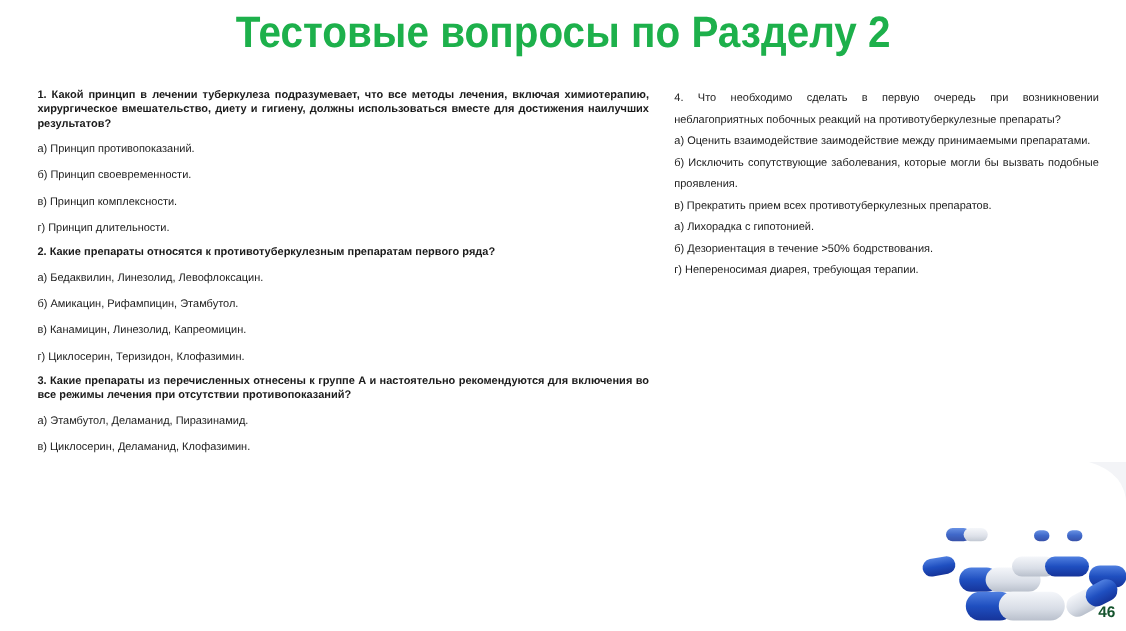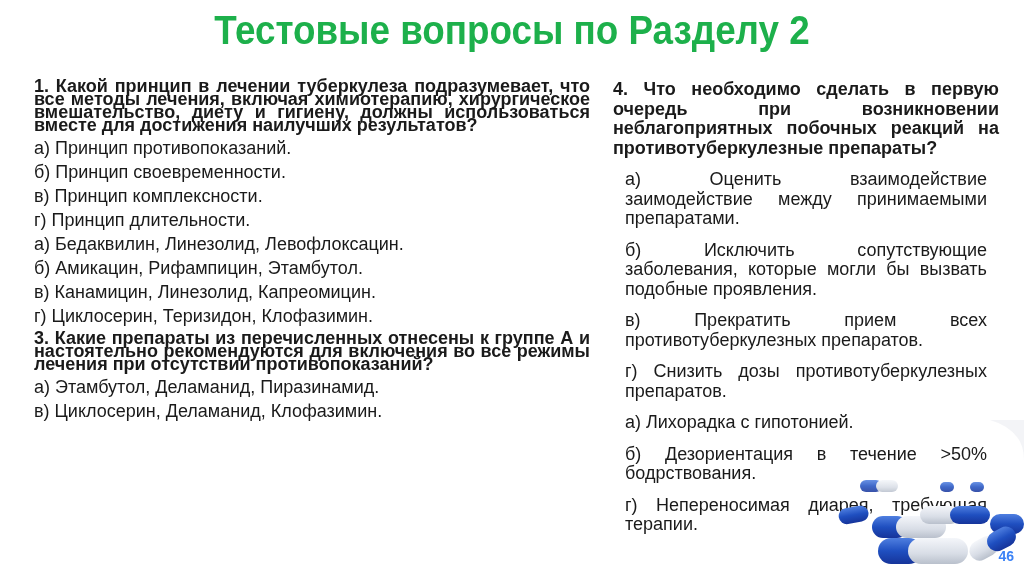--- a/index.html
+++ b/index.html
@@ -10,72 +10,72 @@
     color:#1a1a1a;
   }
   .title {
     position:absolute; left:0; top:8px; width:1024px;
     text-align:center;
     font-family:"Liberation Sans", sans-serif;
     font-weight:bold; font-size:40px;
     color:#1db04b; letter-spacing:0px;
     transform:scaleX(0.92); transform-origin:center;
   }
-  .col { position:absolute; font-size:18px; }
+  .col { position:absolute; font-size:10px; }
   .col-left { left:34px; top:80px; width:556px; }
   .col-right { left:613px; top:80px; width:386px; }
 
   .q-left {
     font-weight:bold; line-height:13px; text-align:justify; text-align-last:left;
     margin:0 0 8px 0;
   }
   .a-left { line-height:17px; margin:0 0 7px 0; }
 
-  .q-right { font-weight:bold; line-height:19.5px; text-align:justify; text-align-last:left; margin:0; }
-  .a-right { line-height:19.5px; text-align:justify; text-align-last:left; margin:12px; }
+  .q-right { font-weight:normal; line-height:19.5px; text-align:justify; text-align-last:left; margin:0; }
+  .a-right { line-height:19.5px; text-align:justify; text-align-last:left; margin:0; }
 
   .page-num {
     position:absolute; right:10px; bottom:10px;
-    font-weight:bold; font-size:14px; color:#3b82f6;margin-top:24px;
+    font-weight:bold; font-size:14px; color:#14532d;margin-top:24px;
   }
   .pills { position:absolute; left:820px; top:420px; width:204px; height:154px; }
 </style>
 </head>
 <body>
 
 <div class="title">Тестовые вопросы по Разделу 2</div>
 
 <div class="col col-left">
   <div>
     <p class="q-left">1. Какой принцип в лечении туберкулеза подразумевает, что все методы лечения, включая химиотерапию, хирургическое вмешательство, диету и гигиену, должны использоваться вместе для достижения наилучших результатов?</p>
     <p class="a-left">а) Принцип противопоказаний.</p>
     <p class="a-left">б) Принцип своевременности.</p>
     <p class="a-left">в) Принцип комплексности.</p>
     <p class="a-left">г) Принцип длительности.</p>
   </div>
   <div>
+    <p class="q-left">2. Какие препараты относятся к противотуберкулезным препаратам первого ряда?</p>
     <p class="a-left">а) Бедаквилин, Линезолид, Левофлоксацин.</p>
     <p class="a-left">б) Амикацин, Рифампицин, Этамбутол.</p>
     <p class="a-left">в) Канамицин, Линезолид, Капреомицин.</p>
     <p class="a-left">г) Циклосерин, Теризидон, Клофазимин.</p>
   </div>
   <div>
     <p class="q-left">3. Какие препараты из перечисленных отнесены к группе А и настоятельно рекомендуются для включения во все режимы лечения при отсутствии противопоказаний?</p>
     <p class="a-left">а) Этамбутол, Деламанид, Пиразинамид.</p>
     <p class="a-left">в) Циклосерин, Деламанид, Клофазимин.</p>
   </div>
 </div>
 
 <div class="col col-right">
   <div>
     <p class="q-right">4. Что необходимо сделать в первую очередь при возникновении неблагоприятных побочных реакций на противотуберкулезные препараты?</p>
     <p class="a-right">а) Оценить взаимодействие заимодействие между принимаемыми препаратами.</p>
     <p class="a-right">б) Исключить сопутствующие заболевания, которые могли бы вызвать подобные проявления.</p>
     <p class="a-right">в) Прекратить прием всех противотуберкулезных препаратов.</p>
-    <p class="a-right">г) Снизить дозы противотуберкулезных препаратов.</p>
   </div>
   <div>
     <p class="a-right">а) Лихорадка с гипотонией.</p>
     <p class="a-right">б) Дезориентация в течение &gt;50% бодрствования.</p>
     <p class="a-right">г) Непереносимая диарея, требующая терапии.</p>
   </div>
 </div>
 
 <svg class="pills" viewBox="0 0 204 154" xmlns="http://www.w3.org/2000/svg">
   <defs>

